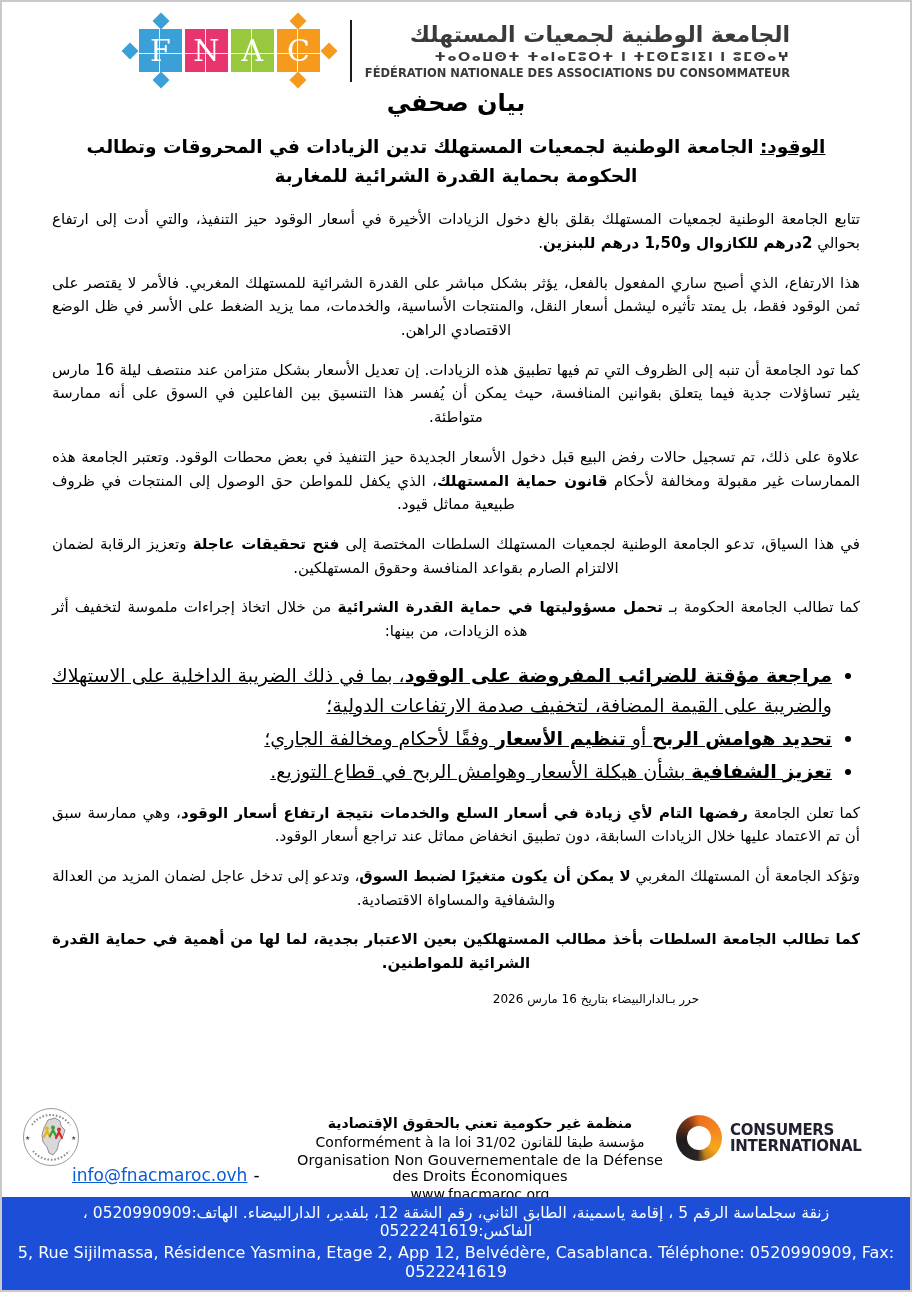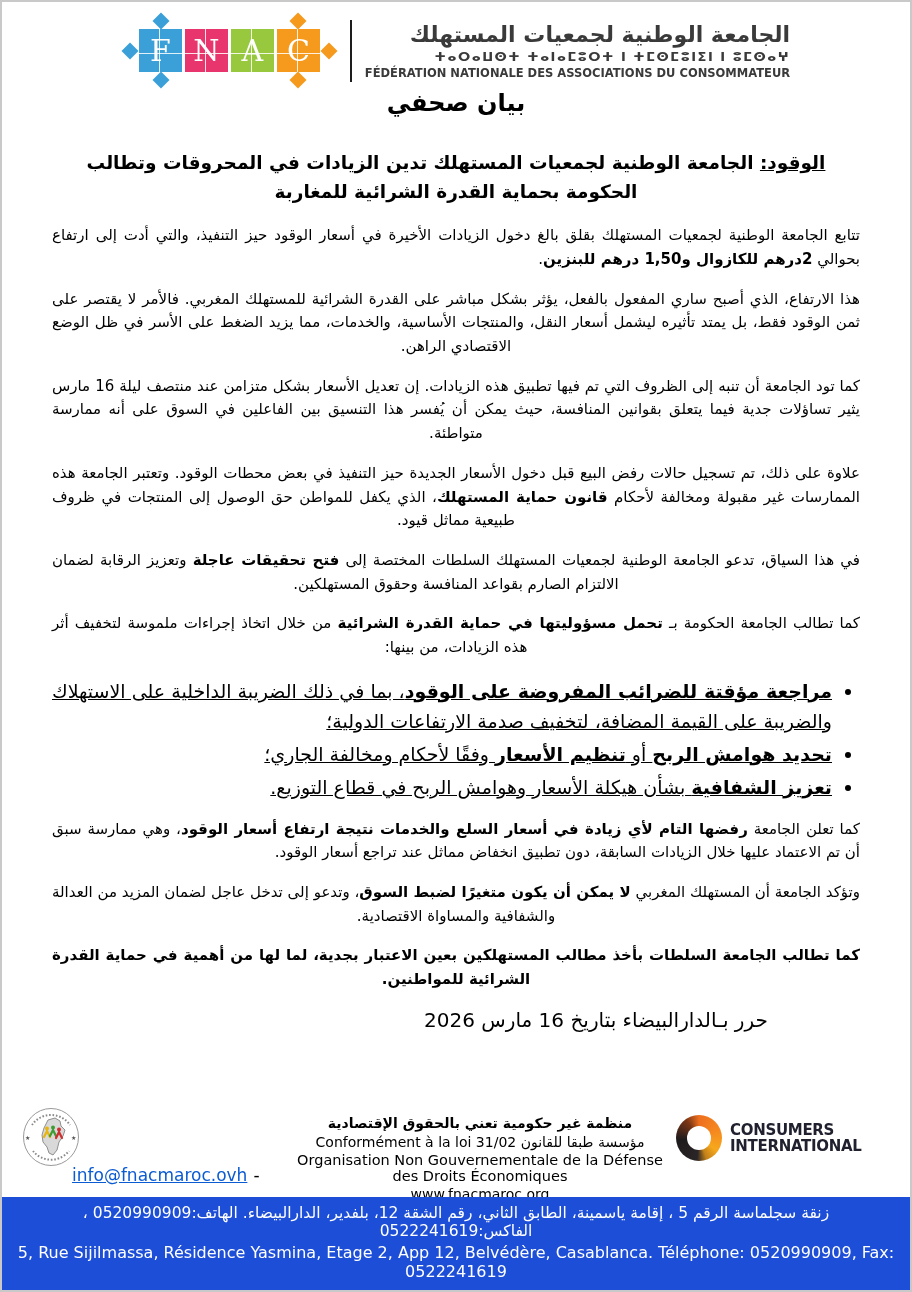--- a/index.html
+++ b/index.html
@@ -24,28 +24,28 @@
   .d-top-f{left:33px;top:1px}.d-bot-f{left:33px;bottom:1px}.d-left{left:2px;top:50%;margin-top:-6px}
   .d-top-c{right:33px;top:1px}.d-bot-c{right:33px;bottom:1px}.d-right{right:2px;top:50%;margin-top:-6px}
   .logo-divider{width:2px;height:62px;background:#1d1d1d;margin:0 13px;}
   .names{display:flex;flex-direction:column;align-items:flex-end;gap:2px;}
   .name-ar{direction:rtl;font-size:22px;font-weight:bold;color:#3a3a3a;}
   .name-tif{font-size:13px;font-weight:bold;color:#3a3a3a;letter-spacing:1.5px;}
   .name-fr{font-size:11.5px;font-weight:bold;color:#3a3a3a;}
   .press-heading{text-align:center;font-size:24px;font-weight:bold;direction:rtl;margin-top:2px;}
   
   .main{flex:1;padding:8px 50px 0;direction:rtl;overflow:hidden;}
-  .doc-title{text-align:center;font-weight:bold;font-size:18.5px;line-height:1.55;margin:24px 30px 18px;}
+  .doc-title{text-align:center;font-weight:bold;font-size:18.5px;line-height:1.55;margin:8px 30px 18px;}
   .doc-title .u{text-decoration:underline;}
   .body-p{font-size:15px;line-height:1.58;margin:0 0 16px;text-align:justify;text-align-last:center;}
   .body-p.last-right{text-align-last:right;}
   .bold-p{font-weight:bold;}
   .bullet-list{margin:0 0 16px;padding:0 28px 0 0;}
   .bullet-list li{font-size:19px;line-height:1.58;margin-bottom:3px;text-align:justify;text-align-last:right;text-decoration:underline;}
-  .date-line{font-size:20px;text-align:center;padding-left:280px;margin-top:6px;}
+  .date-line{font-size:12px;text-align:center;padding-left:280px;margin-top:6px;}
   
   .footer{display:flex;align-items:flex-start;padding:4px 14px 6px;height:96px;box-sizing:border-box;}
   .footer-left{position:relative;width:268px;height:86px;flex:none;}
   .seal{position:absolute;left:6px;top:2px;}
   .email-line{position:absolute;left:56px;bottom:6px;font-size:17px;white-space:nowrap;}
   .email-link{color:#0b5bd3;text-decoration:underline;cursor:pointer;}
   .dash{color:#000;margin-left:6px;}
   .footer-center{flex:1;text-align:center;padding-top:10px;}
   .fc-ar{direction:rtl;font-size:14px;font-weight:bold;margin-bottom:3px;}
   .fc-law{font-size:14px;margin-bottom:2px;}

